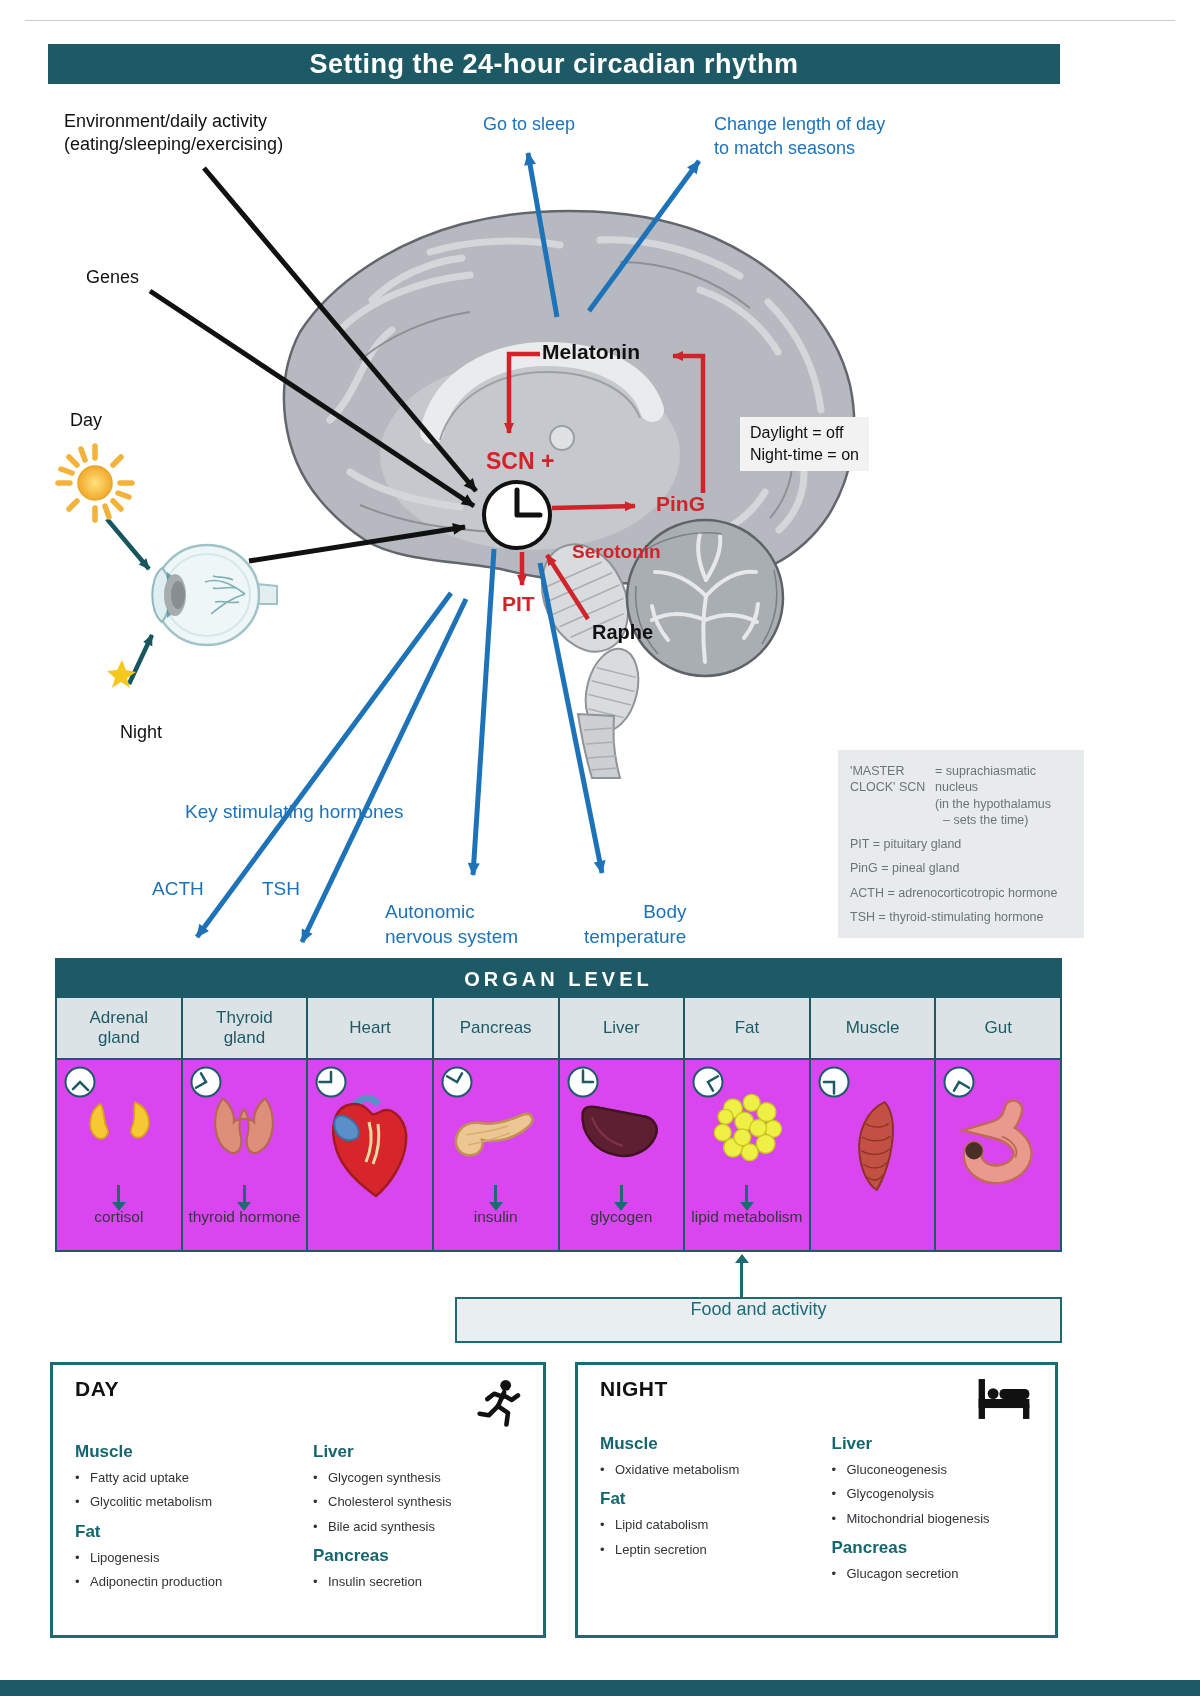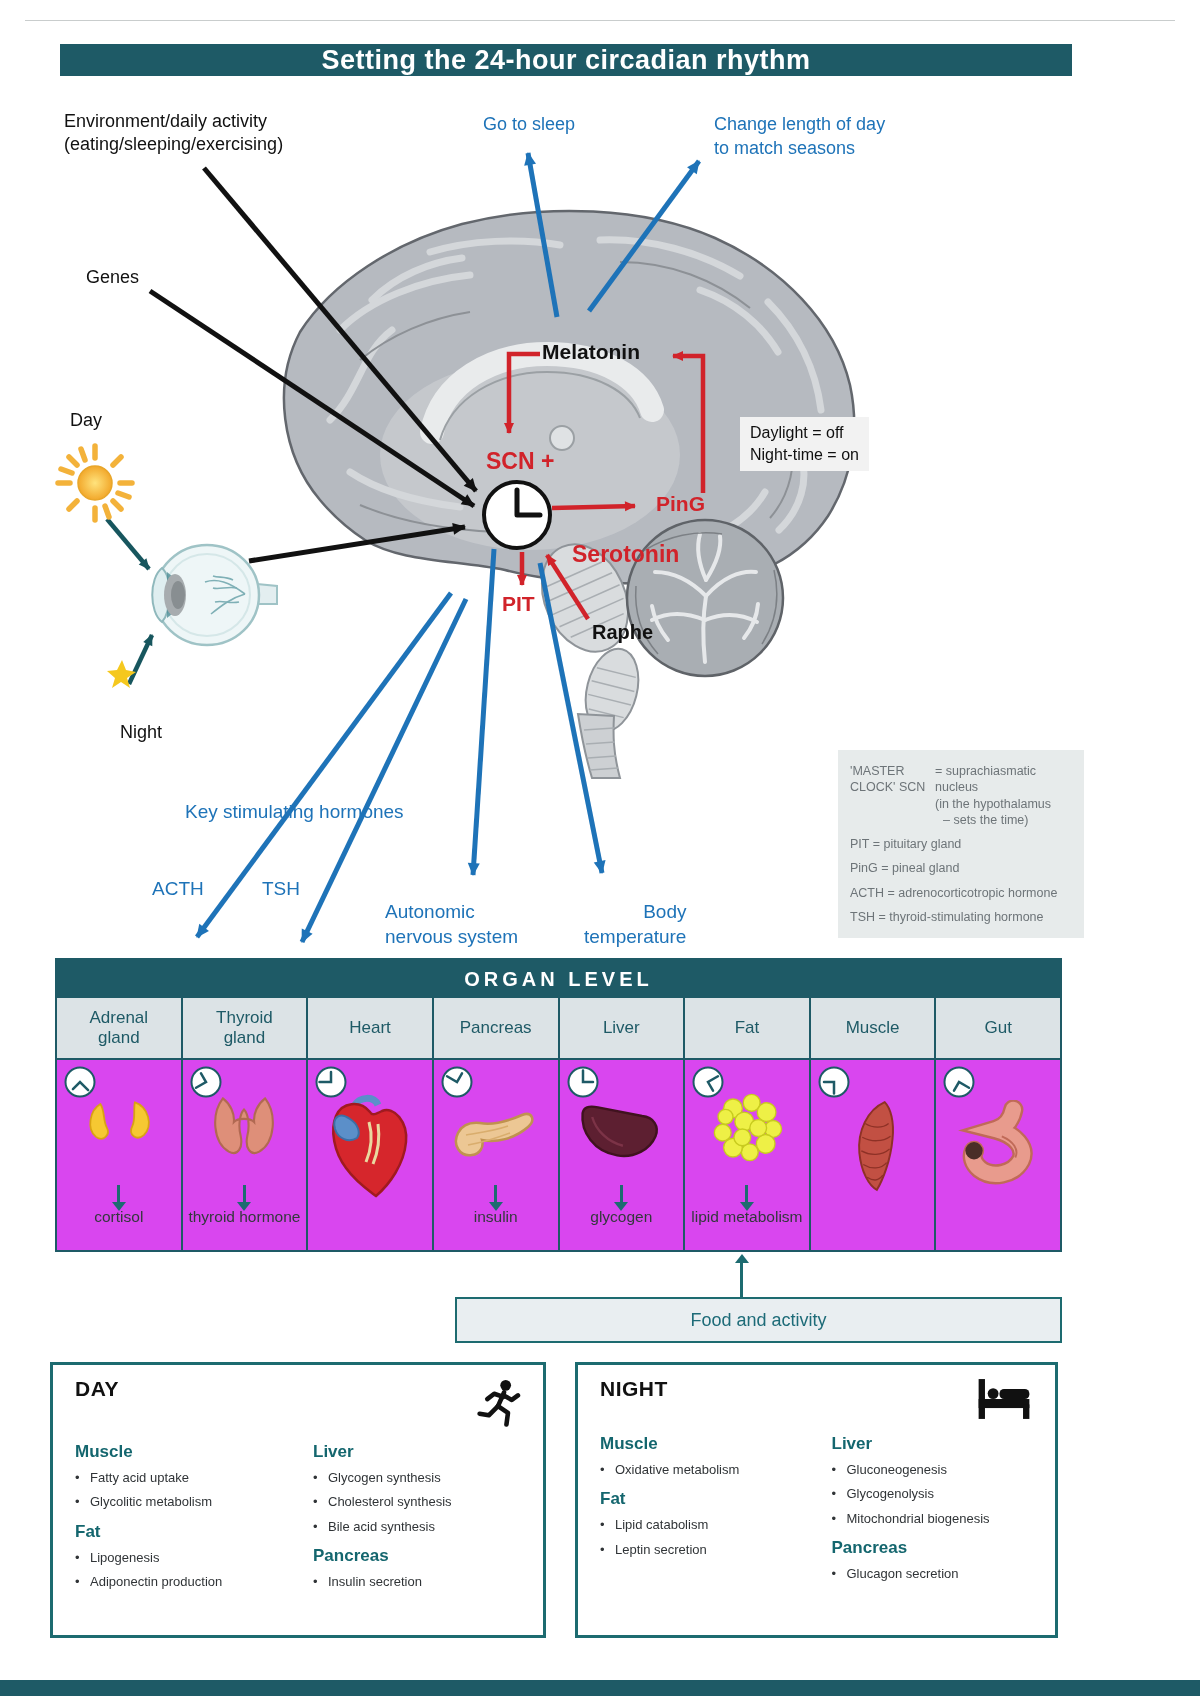--- a/index.html
+++ b/index.html
@@ -7,22 +7,22 @@
     --teal2:#1d6b70;
     --blue:#1e73b8;
     --red:#d1232a;
     --tealtxt:#14666e;
   }
   html,body{margin:0;padding:0;background:#fff;}
   body{font-family:"Liberation Sans",sans-serif;}
   #canvas{position:relative;width:1200px;height:1696px;background:#fff;overflow:hidden;}
   .abs{position:absolute;}
   .hairline{position:absolute;left:25px;top:20px;width:1150px;height:1px;background:#c9cdcd;}
-  .title-bar{position:absolute;left:48px;top:44px;width:1012px;height:32px;background:var(--teal);
-    display:flex;align-items:center;justify-content:center;margin-left:12px;}
+  .title-bar{position:absolute;left:48px;top:44px;width:1012px;height:40px;background:var(--teal);
+    display:flex;align-items:center;justify-content:center;}
   .title-bar span{color:#fff;font-size:27px;font-weight:bold;letter-spacing:.5px;}
   .lbl{position:absolute;white-space:nowrap;}
   .lbl-black{color:#111;font-size:18px;line-height:23px;}
   .lbl-blue{color:var(--blue);font-size:18px;line-height:24px;}
   .lbl-blue-lg{color:var(--blue);font-size:19px;line-height:25px;}
   .lbl-red{color:var(--red);font-weight:bold;}
   .daylight{position:absolute;left:740px;top:417px;background:#f2f2f2;padding:5px 10px;
     font-size:16px;color:#101010;line-height:22px;}
   .legend{position:absolute;left:838px;top:750px;width:222px;background:#e7ebeb;
     padding:13px 12px;font-size:12.5px;color:#6d7478;line-height:1.3;}
@@ -42,21 +42,21 @@
   .organ-body{position:relative;height:190px;display:flex;flex-direction:column;align-items:center;}
   .cell-clock{position:absolute;top:5px;left:6px;}
   .organ-icon-wrap{height:112px;margin-top:12px;display:flex;align-items:center;justify-content:center;}
   .organ-icon-wrap.tall{height:145px;}
   .dn-arrow{width:3px;height:17px;background:var(--teal2);position:relative;margin:1px 0 6px;}
   .dn-arrow::after{content:"";position:absolute;left:-5.5px;top:100%;
     border-left:7px solid transparent;border-right:7px solid transparent;border-top:9px solid var(--teal2);}
   .organ-output{font-size:15.5px;color:#33383c;text-align:center;line-height:1.15;padding:0 4px;}
   
   .food-bar{position:absolute;left:455px;top:1297px;width:603px;height:42px;background:#e9eef1;
-    border:2px solid var(--teal2);display:flex;align-items:center;justify-content:center;
+    border:2px solid var(--teal2);display:flex;align-items:flex-start;justify-content:center;
     color:#1d6b78;font-size:18px;}
   .up-arrow{position:absolute;left:740px;top:1263px;width:3px;height:34px;background:var(--teal2);}
   .up-arrow::before{content:"";position:absolute;left:-5.5px;bottom:100%;
     border-left:7px solid transparent;border-right:7px solid transparent;border-bottom:9px solid var(--teal2);}
   
   .info-box{position:absolute;border:3px solid var(--teal2);background:#fff;padding:12px 22px;box-sizing:border-box;}
   .info-title-row{display:flex;justify-content:space-between;align-items:flex-start;}
   .info-title{font-size:21px;font-weight:bold;color:#111;letter-spacing:.5px;}
   .info-cols{display:flex;gap:30px;margin-top:2px;}
   .info-col{flex:1;min-width:0;}
@@ -247,21 +247,21 @@
   </svg>
 
   <svg class="abs" style="left:50px;top:640px;" width="95" height="95" viewBox="0 0 95 95">
     <path d="M52,6 A40,40 0 1 0 52,90 A32,32 0 1 1 52,6 Z" fill="#0d0d0d"></path>
     <path d="M72,20 L76,30 L86,32 L77,38 L80,48 L71,42 L62,48 L65,38 L57,31 L67,30 Z" fill="#f5c81e"></path>
   </svg>
 
   <div class="lbl" style="left:542px;top:340px;font-size:21px;font-weight:bold;color:#111;">Melatonin</div>
   <div class="lbl lbl-red" style="left:486px;top:448px;font-size:23px;">SCN +</div>
   <div class="lbl lbl-red" style="left:656px;top:492px;font-size:21px;">PinG</div>
-  <div class="lbl lbl-red" style="left:572px;top:541px;font-size:23px;">Serotonin</div>
+  <div class="lbl lbl-red" style="left:572px;top:541px;font-size:19px;">Serotonin</div>
   <div class="lbl lbl-red" style="left:502px;top:592px;font-size:21px;">PIT</div>
   <div class="lbl" style="left:592px;top:621px;font-size:20px;font-weight:bold;color:#111;">Raphe</div>
 
   <div class="daylight">
     <div>Daylight = off</div>
     <div>Night-time = on</div>
   </div>
 
   <svg class="abs" style="left:481px;top:479px;" width="72" height="72" viewBox="0 0 72 72">
     <circle cx="36" cy="36" r="33" fill="#fff" stroke="#111" stroke-width="4"></circle>

